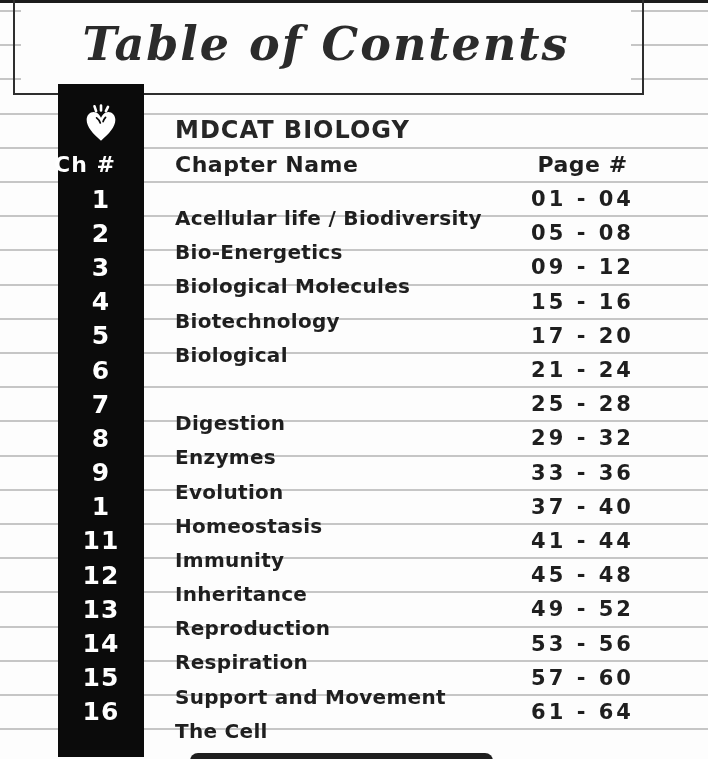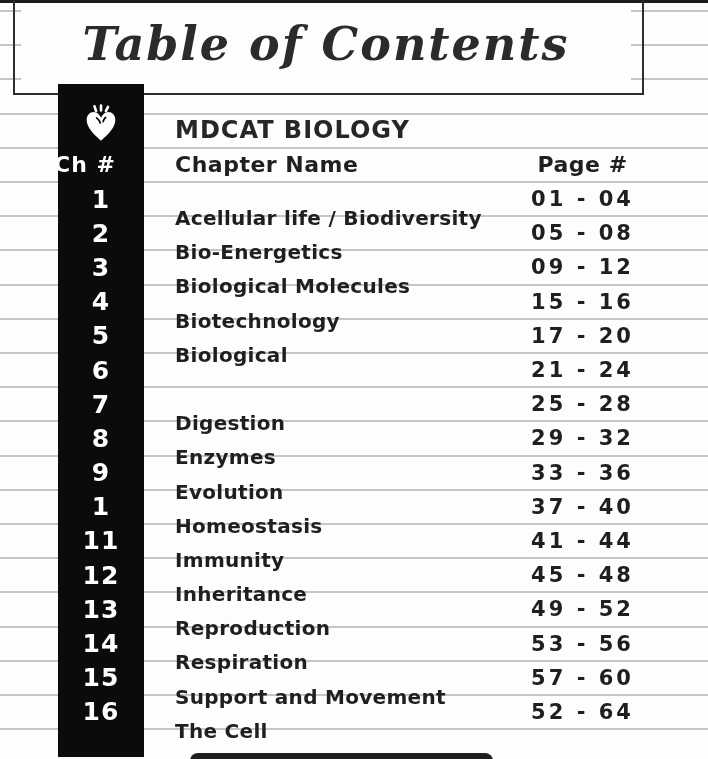--- a/index.html
+++ b/index.html
@@ -199,18 +199,18 @@
       <div class="row">
         <span class="row-name">Respiration</span>
         <span class="row-pages">53 - 56</span>
       </div>
       <div class="row">
         <span class="row-name">Support and Movement</span>
         <span class="row-pages">57 - 60</span>
       </div>
       <div class="row">
         <span class="row-name">The Cell</span>
-        <span class="row-pages">52 - 64</span>
+        <span class="row-pages">61 - 64</span>
       </div>
     </div>
 
   <div class="bottom-tab"></div>
 </div>
 
 </body></html>

